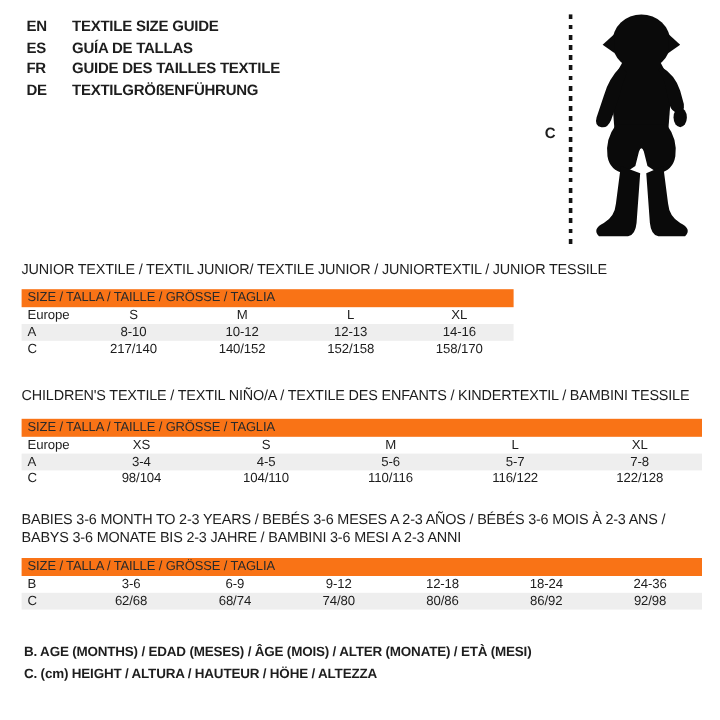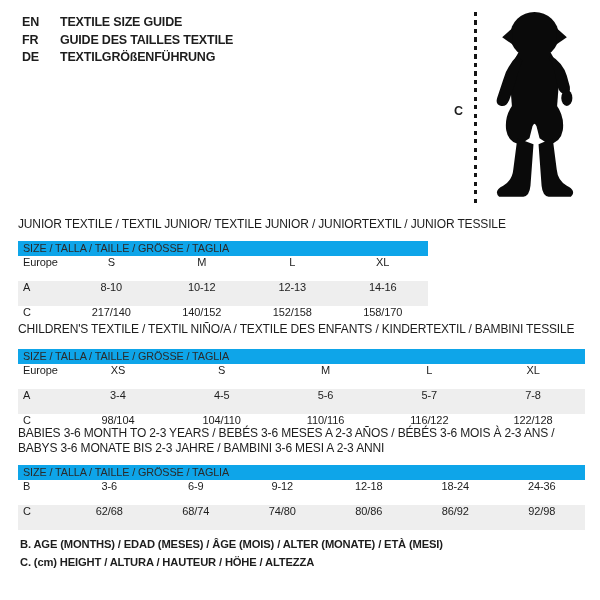--- a/index.html
+++ b/index.html
@@ -17,24 +17,24 @@
   .measure-line {
     position:absolute; left:24px; top:4px; width:2.5px; height:194px;
     background:repeating-linear-gradient(to bottom, #141414 0 4px, transparent 4px 8.5px);
   }
   .c-label { position:absolute; left:4px; top:96px; font-weight:bold; font-size:12.5px; }
   .toddler { position:absolute; left:34px; top:2px; }
   
   .section { position:absolute; left:18px; }
   .sec-title { font-weight:normal; font-size:12px; line-height:15px; letter-spacing:-0.15px; white-space:nowrap; }
   .size-bar {
-    background:#0ea5e9; color:#2a2a2a; font-size:10.8px; height:15px; line-height:15px;
+    background:#f97316; color:#2a2a2a; font-size:10.8px; height:15px; line-height:15px;
     padding-left:5px; letter-spacing:-0.1px;
   }
-  .trow { display:flex; height:25px; align-items:flex-start; font-size:11px; letter-spacing:-0.1px; }
+  .trow { display:flex; height:14px; align-items:center; font-size:11px; letter-spacing:-0.1px; }
   .trow.alt { background:#eeeeee; }
   .trow .lbl { width:48px; padding-left:5px; }
   .trow .cell { flex:1; text-align:center; }
   .sec-junior   { top:217px; width:410px; }
   .sec-junior   .size-bar { margin-top:9px; }
   .sec-children { top:322px; width:567px; }
   .sec-children .size-bar { margin-top:12px; }
   .sec-babies   { top:426px; width:567px; }
   .sec-babies   .size-bar { margin-top:9px; }
   
@@ -43,20 +43,24 @@
 </style>
 </head>
 <body>
 
 <div class="page">
 
   <div class="lang-block">
     <div class="lang-line">
       <span class="lang-code">EN</span>
       <span class="lang-text">TEXTILE SIZE GUIDE</span>
+    </div>
+    <div class="lang-line">
+      <span class="lang-code">ES</span>
+      <span class="lang-text">GUÍA DE TALLAS</span>
     </div>
     <div class="lang-line">
       <span class="lang-code">FR</span>
       <span class="lang-text">GUIDE DES TAILLES TEXTILE</span>
     </div>
     <div class="lang-line">
       <span class="lang-code">DE</span>
       <span class="lang-text">TEXTILGRÖßENFÜHRUNG</span>
     </div>
   </div>

